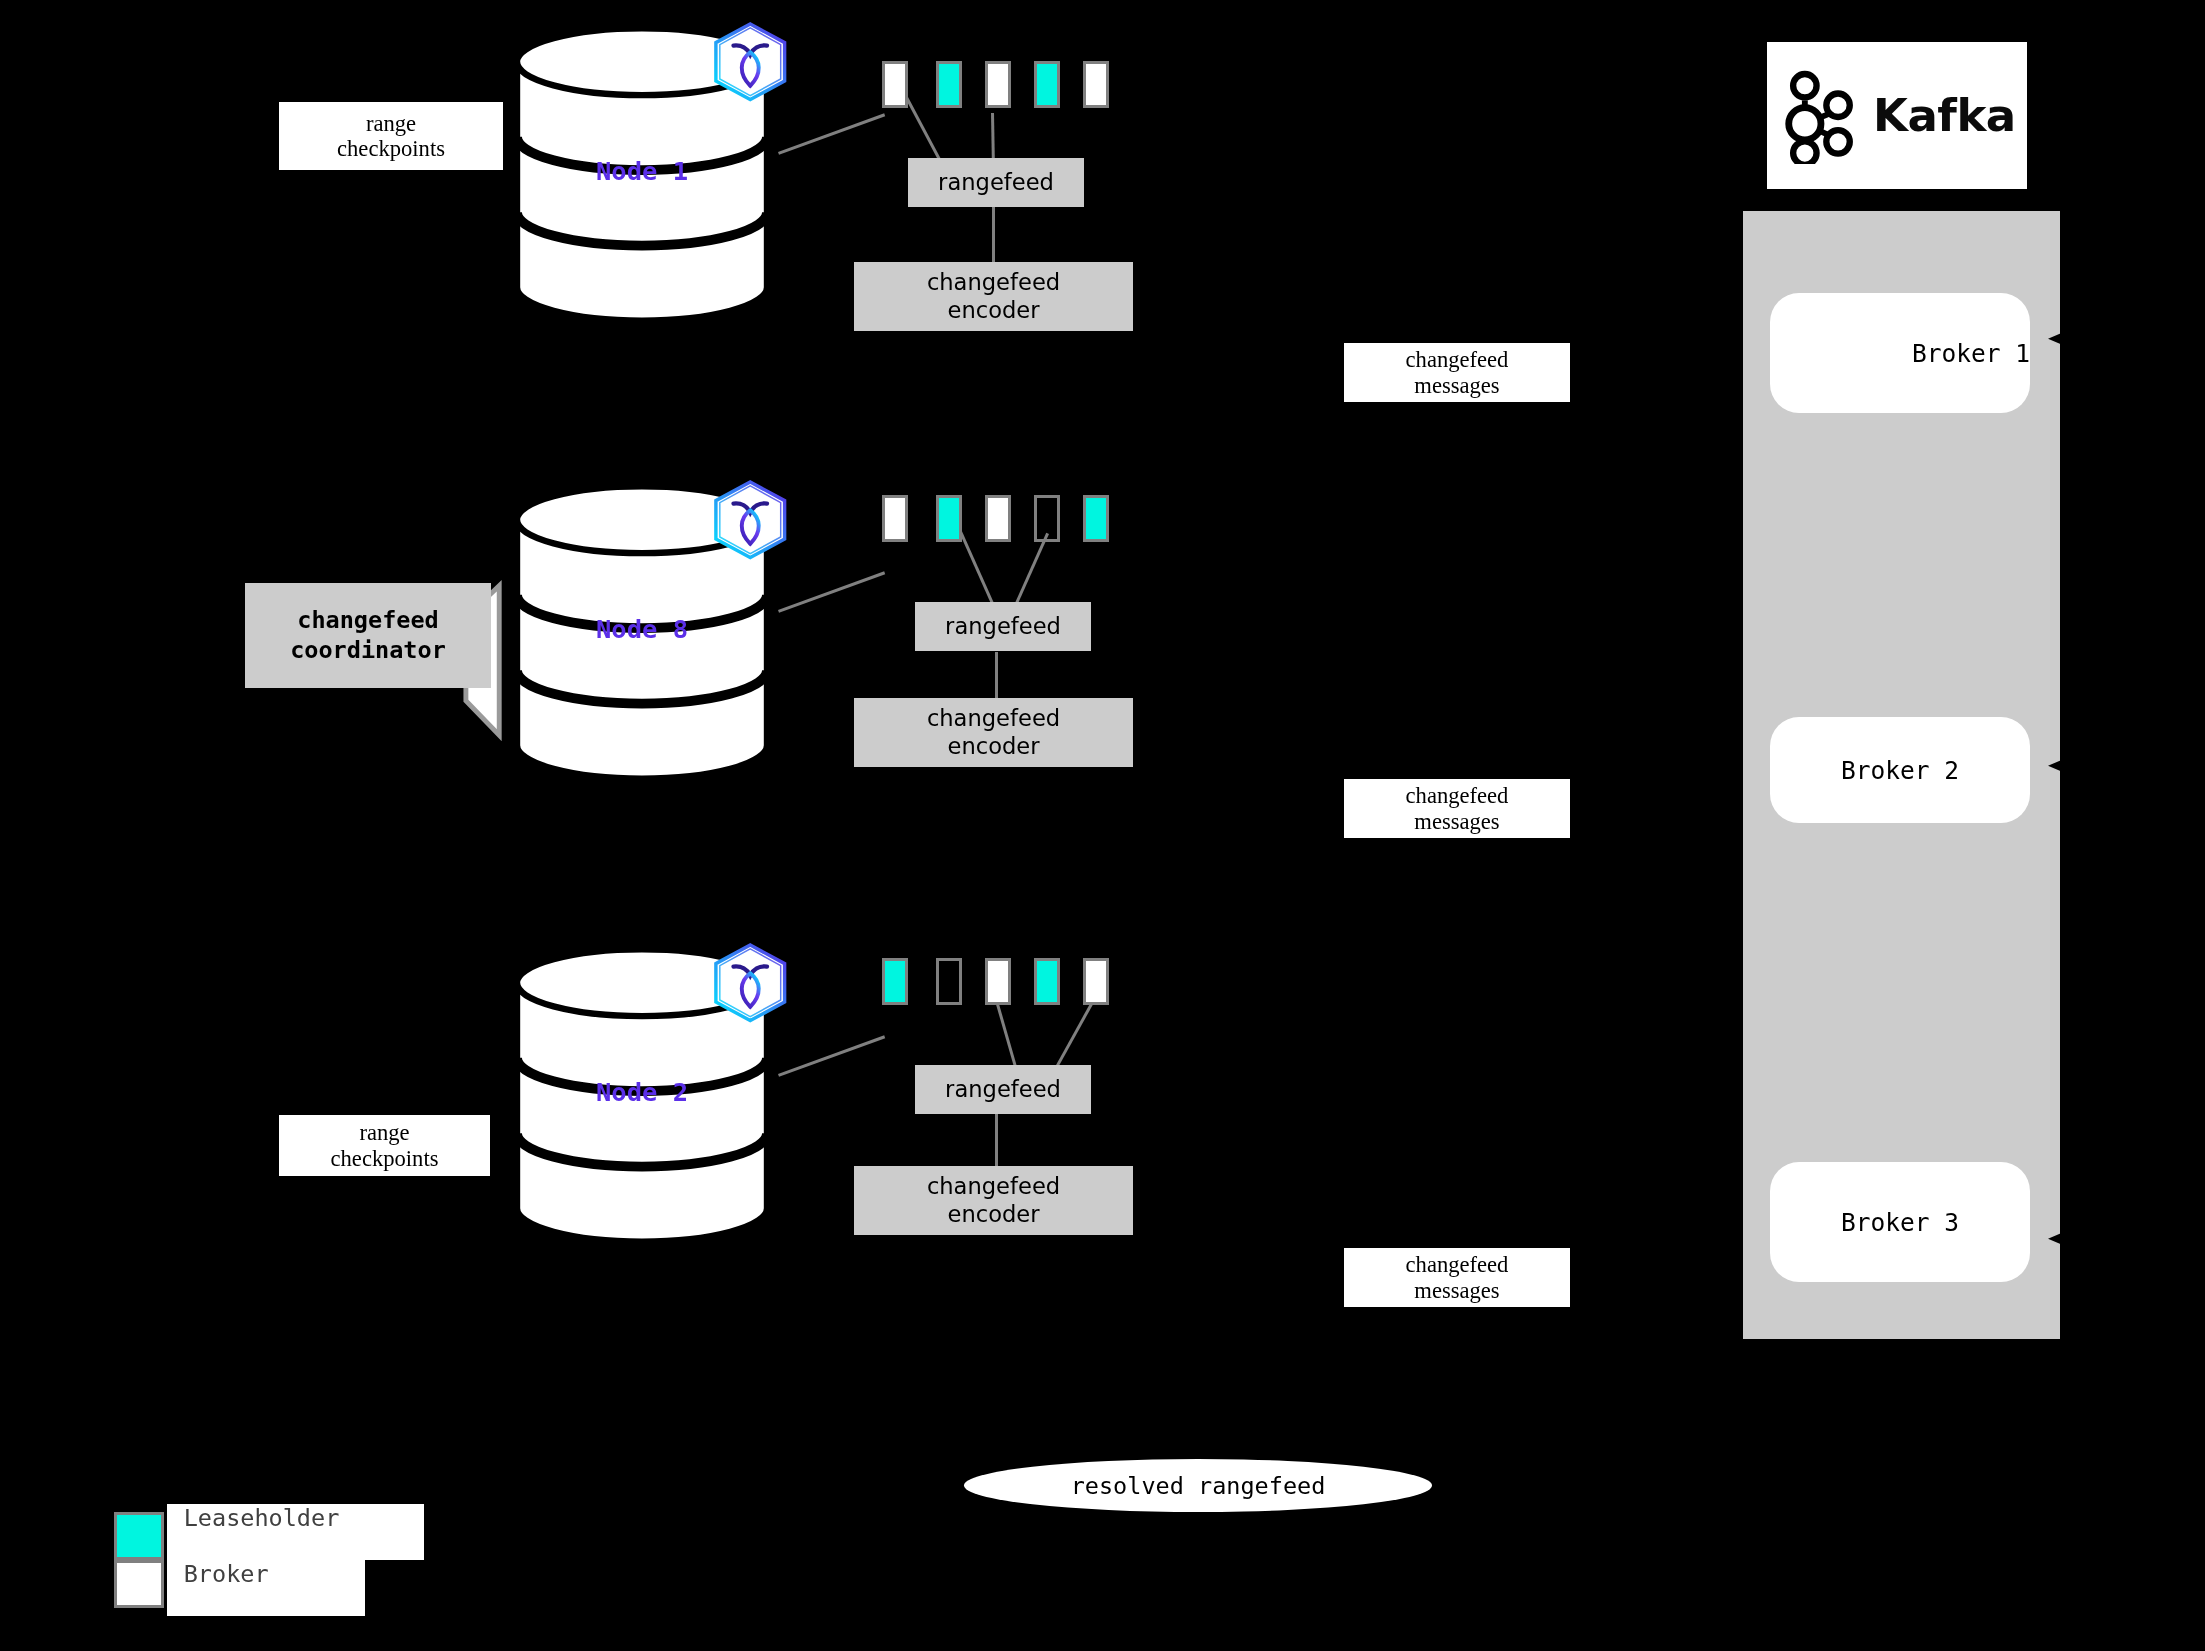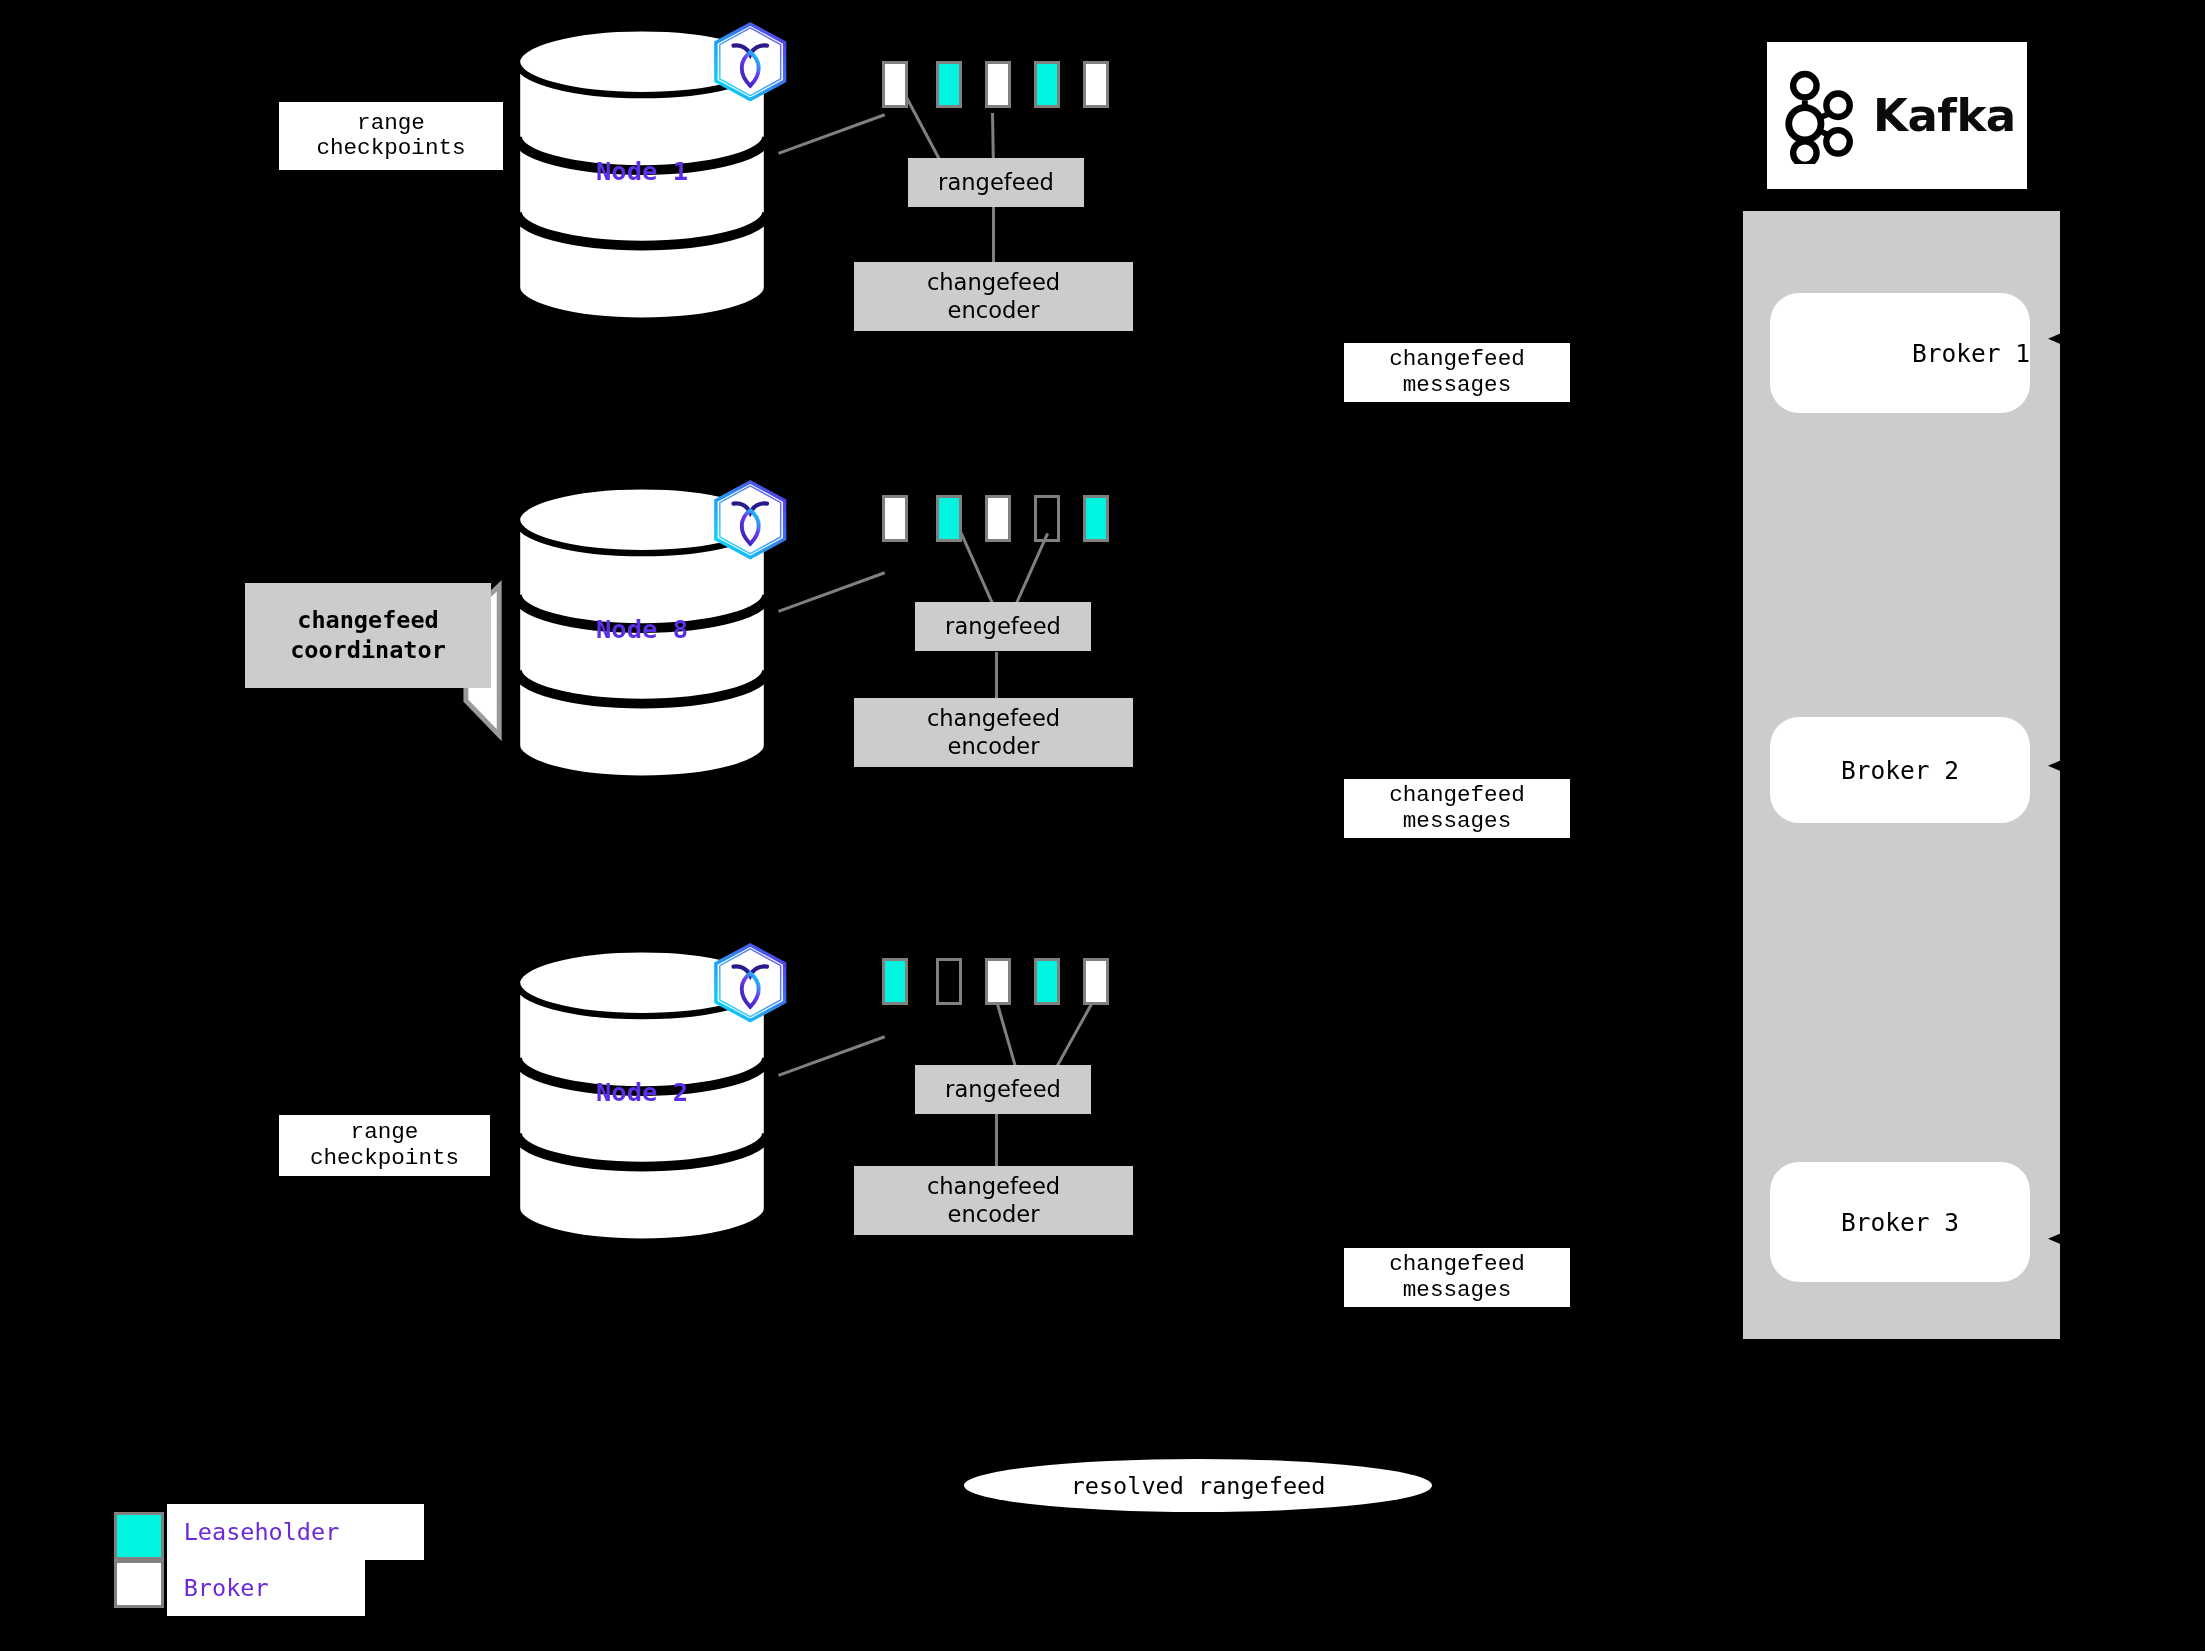--- a/index.html
+++ b/index.html
@@ -3,21 +3,21 @@
 <meta charset="utf-8">
 <style>
   html,body{margin:0;padding:0;background:#000;}
   body{width:2205px;height:1652px;position:relative;overflow:hidden;
        font-family:"DejaVu Sans Mono","Liberation Mono",monospace;}
   .abs{position:absolute;}
 
   
   .wlabel{background:#ffffff;color:#000;display:flex;align-items:center;
           justify-content:center;text-align:center;line-height:1.12;
-          font-family:Liberation Mono, monospace;
+          font-family:Liberation Serif, serif;
           font-size:22.6px;overflow:visible;}
   .wlabel span{white-space:pre;}
 
   
   .graybox{background:#cccccc;color:#000;display:flex;align-items:center;
            justify-content:center;text-align:center;line-height:1.2;
            font-family:"DejaVu Sans","Liberation Sans",sans-serif;font-size:22.6px;}
   .graybox span{white-space:pre;}
 
   
@@ -48,21 +48,21 @@
           justify-content:center;color:#000;font-size:24.5px;
           font-family:"DejaVu Sans Mono","Liberation Mono",monospace;white-space:pre;}
 
   
   .pill{background:#ffffff;border-radius:50%/50%;display:flex;align-items:center;
         justify-content:center;color:#000;font-size:23.5px;
         font-family:"DejaVu Sans Mono","Liberation Mono",monospace;white-space:pre;}
 
   
   .legend-swatch{border:3.4px solid #808080;box-sizing:border-box;}
-  .legend-text{background:#ffffff;color:#6d28d9;display:flex;align-items:center;
+  .legend-text{background:#ffffff;color:#404040;display:flex;
                padding-left:16.7px;font-size:23.5px;
                font-family:"DejaVu Sans Mono","Liberation Mono",monospace;white-space:pre;}
 
   .line{position:absolute;background:#808080;transform-origin:0 0;height:2.9px;}
 </style>
 </head>
 <body>
 
 <div class="abs wlabel" style="left:279px;top:102px;width:224px;height:68px;">
   <span><span>range</span>

